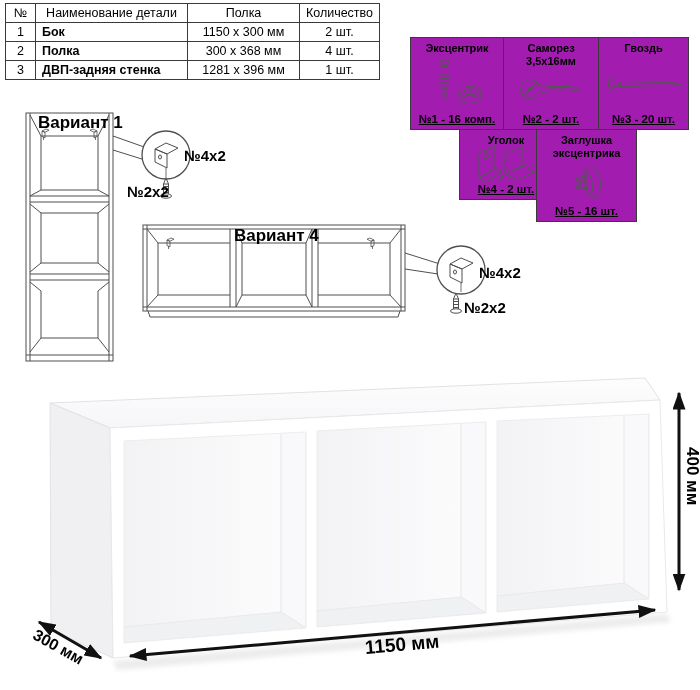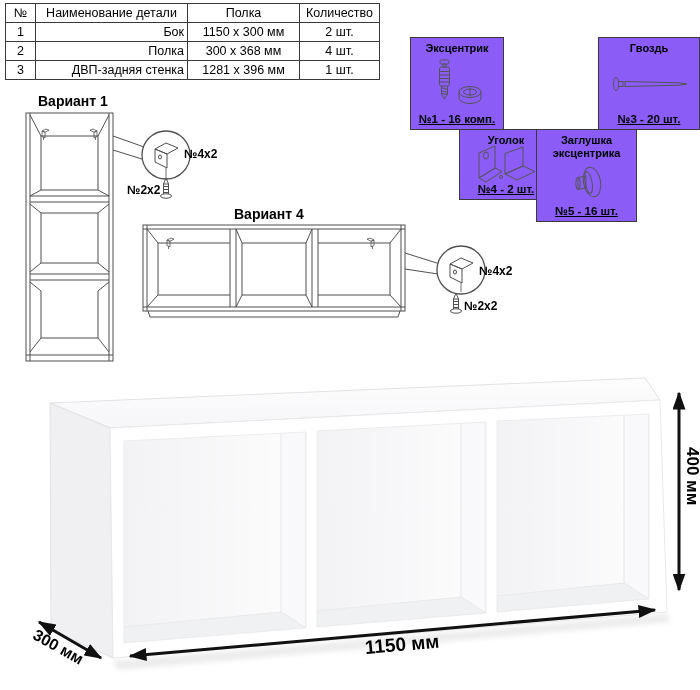--- a/index.html
+++ b/index.html
@@ -4,34 +4,34 @@
 <style>
   html,body{margin:0;padding:0;background:#fff;}
   .stage{position:relative;width:700px;height:690px;background:#fff;overflow:hidden;
          font-family:"Liberation Sans",sans-serif;color:#000;}
   .lineart{position:absolute;left:0;top:0;pointer-events:none;}
 
   
   table.parts{position:absolute;left:5px;top:3px;border-collapse:collapse;background:#fff;table-layout:fixed;}
   .parts th,.parts td{border:1px solid #3a3a3a;font-size:12.5px;font-weight:400;height:18px;
                       padding:0 3px;text-align:center;white-space:nowrap;overflow:hidden;}
-  .parts td.name{text-align:right;padding-left:6px;}
+  .parts td.name{text-align:left;padding-left:6px;font-weight:bold;}
   .w-num{width:30px}.w-name{width:152px}.w-size{width:112px}.w-qty{width:80px}
 
   
-  .hw{position:absolute;box-sizing:border-box;border:1px solid #3a3a3a;background:#8b5cf6;
+  .hw{position:absolute;box-sizing:border-box;border:1px solid #3a3a3a;background:#a21caf;
       display:flex;flex-direction:column;align-items:center;text-align:center;}
   .hw-title{font-weight:bold;font-size:11px;line-height:12.5px;margin-top:4px;}
   .hw-iconwrap{flex:1 1 auto;min-height:0;display:flex;align-items:center;justify-content:center;width:100%;}
   .hw-count{font-weight:bold;font-size:11.5px;margin-bottom:4px;white-space:nowrap;text-decoration:underline;}
 
   
   .lbl{position:absolute;font-weight:bold;white-space:nowrap;line-height:1;}
-  .variant-title{font-size:14px;}
-  .callout-lbl{font-size:12px;}
+  .variant-title{font-size:17px;margin-top:20px;}
+  .callout-lbl{font-size:15px;}
   #dim-w{font-size:19px;transform:rotate(-5deg);transform-origin:0 0;}
   #dim-h{font-size:17px;transform:rotate(90deg);transform-origin:0 0;}
   #dim-d{font-size:16px;transform:rotate(29deg);transform-origin:0 0;}
 </style>
 </head>
 <body>
 
 <div class="stage">
 
   <svg class="lineart" width="700" height="690" viewBox="0 0 700 690">
@@ -206,22 +206,37 @@
         <path d="M16.5,35 L19.5,40 L22.5,35"></path>
         <ellipse cx="45" cy="33" rx="11" ry="5.5"></ellipse>
         <path d="M34,33 v6 a11,5.5 0 0 0 22,0 v-6"></path>
         <ellipse cx="45" cy="33" rx="6.5" ry="3"></ellipse>
         <path d="M45,28.5 v9"></path>
       </svg>
     </div>
     <div class="hw-count">№1 - 16 комп.</div>
   </div>
 
-
-  <div class="hw" style="left:598px;top:37px;width:102px;height:93px">
+  <div class="hw" style="left:503px;top:37px;width:96px;height:93px">
+    <div class="hw-title">Саморез 3,5х16мм</div>
+    <div class="hw-iconwrap">
+      <svg width="64" height="34" viewBox="0 0 64 34" stroke="#555" fill="none" stroke-width="1">
+        <circle cx="11" cy="16" r="9.5"></circle>
+        <path d="M5.5,10.5 L16.5,21.5 M16.5,10.5 L5.5,21.5"></path>
+        <circle cx="11" cy="16" r="2"></circle>
+        <path d="M20,11.5 L29,13.5 M20,20.5 L29,18.5"></path>
+        <path d="M29,13.5 H52 M29,18.5 H52"></path>
+        <path d="M31,19 l4,-6 M36,19 l4,-6 M41,19 l4,-6 M46,19 l4,-6"></path>
+        <path d="M52,13.5 L61,16 L52,18.5"></path>
+      </svg>
+    </div>
+    <div class="hw-count">№2 - 2 шт.</div>
+  </div>
+
+  <div class="hw" style="left:598px;top:37px;width:91px;height:93px">
     <div class="hw-title">Гвоздь</div>
     <div class="hw-iconwrap">
       <svg width="80" height="26" viewBox="0 0 80 26" stroke="#555" fill="none" stroke-width="1">
         <ellipse cx="7" cy="13" rx="2.5" ry="6.5"></ellipse>
         <path d="M9.5,10.5 H14 M9.5,15.5 H14 M14,10 V16 M16,10 V16"></path>
         <path d="M16,10.5 L70,11.8 M16,15.5 L70,14.2"></path>
         <path d="M70,11.8 L78,13 L70,14.2"></path>
       </svg>
     </div>
     <div class="hw-count">№3 - 20 шт.</div>

